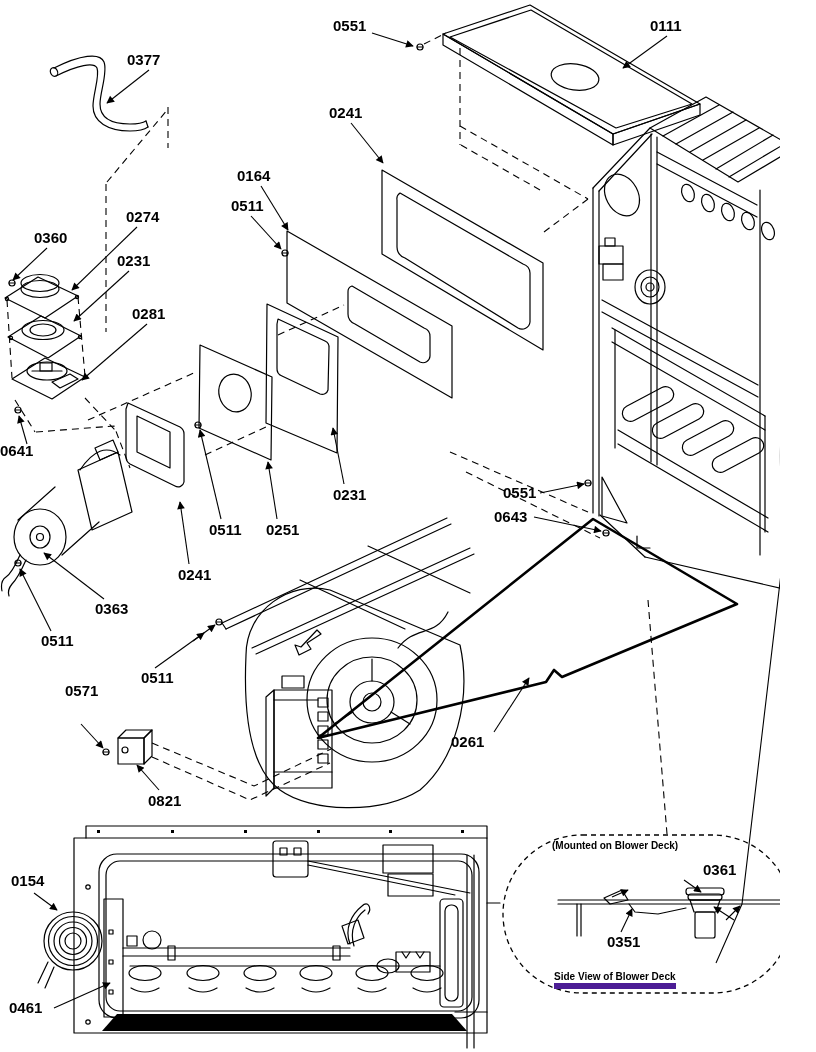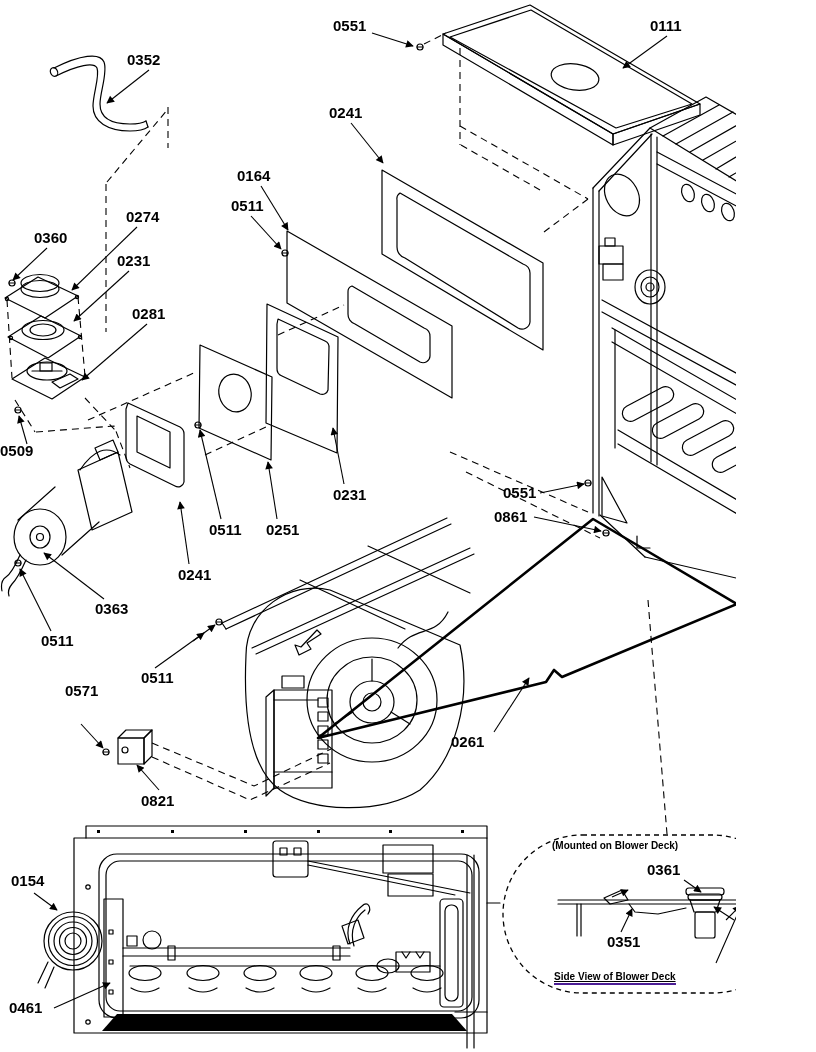--- a/index.html
+++ b/index.html
@@ -1,29 +1,29 @@
 <!DOCTYPE html>
 <html><head>
 <meta charset="utf-8">
 <style>
   html,body{margin:0;padding:0;background:#fff;}
   #page{position:relative;width:736px;height:1052px;background:#fff;overflow:hidden;
-        font-family:"Liberation Sans",sans-serif;}
+        font-family:"Liberation Sans",sans-serif;padding-left:44px;}
   svg{position:absolute;left:0;top:0;}
   svg *{vector-effect:non-scaling-stroke;}
   .ln{stroke:#000;fill:none;stroke-width:1.2;stroke-linecap:round;stroke-linejoin:round;}
   .thick{stroke:#000;fill:none;stroke-width:2.6;stroke-linejoin:round;}
   .dash{stroke:#000;fill:none;stroke-width:1.1;stroke-dasharray:7 5;}
   .dash2{stroke:#000;fill:none;stroke-width:1.3;stroke-dasharray:5 4;}
   .ldr{stroke:#000;fill:none;stroke-width:1.1;}
   .blk{fill:#000;stroke:none;}
   .lbl{position:absolute;font-weight:bold;font-size:15px;line-height:17px;color:#000;
        white-space:nowrap;letter-spacing:0;}
   .cap{position:absolute;font-weight:bold;font-size:10px;color:#000;white-space:nowrap;}
-  .cap.u{border-bottom:2px solid #4c1d95;padding-bottom:1px;text-decoration:underline;}
+  .cap.u{border-bottom:6px solid #4c1d95;padding-bottom:1px;}
 </style>
 </head>
 <body>
 
 <div id="page">
 
 <svg width="816" height="1052" viewBox="0 0 816 1052">
   <defs>
     <marker id="arr" viewBox="0 0 10 10" refX="9" refY="5" markerWidth="9" markerHeight="7" orient="auto">
       <path d="M0,0 L10,5 L0,10 z" fill="#000"></path>
@@ -374,42 +374,42 @@
     <line class="ldr" x1="534" y1="517" x2="601" y2="531" marker-end="url(#arr)"></line>
     <line class="ldr" x1="34" y1="893" x2="57" y2="910" marker-end="url(#arr)"></line>
     <line class="ldr" x1="54" y1="1008" x2="110" y2="983" marker-end="url(#arr)"></line>
     <line class="ldr" x1="684" y1="880" x2="701" y2="892" marker-end="url(#arr)"></line>
     <line class="ldr" x1="621" y1="932" x2="632" y2="909" marker-end="url(#arr)"></line>
   </g>
 </svg>
 
 <div class="lbl" style="left:333px;top:17px">0551</div>
 <div class="lbl" style="left:650px;top:17px">0111</div>
-<div class="lbl" style="left:127px;top:51px">0352</div>
+<div class="lbl" style="left:127px;top:51px">0377</div>
 <div class="lbl" style="left:329px;top:104px">0241</div>
 <div class="lbl" style="left:237px;top:167px">0164</div>
 <div class="lbl" style="left:231px;top:197px">0511</div>
 <div class="lbl" style="left:34px;top:229px">0360</div>
 <div class="lbl" style="left:126px;top:208px">0274</div>
 <div class="lbl" style="left:117px;top:252px">0231</div>
 <div class="lbl" style="left:132px;top:305px">0281</div>
-<div class="lbl" style="left:0px;top:442px">0509</div>
+<div class="lbl" style="left:0px;top:442px">0641</div>
 <div class="lbl" style="left:333px;top:486px">0231</div>
 <div class="lbl" style="left:209px;top:521px">0511</div>
 <div class="lbl" style="left:266px;top:521px">0251</div>
 <div class="lbl" style="left:178px;top:566px">0241</div>
 <div class="lbl" style="left:95px;top:600px">0363</div>
 <div class="lbl" style="left:41px;top:632px">0511</div>
 <div class="lbl" style="left:141px;top:669px">0511</div>
 <div class="lbl" style="left:65px;top:682px">0571</div>
-<div class="lbl" style="left:141px;top:792px">0821</div>
+<div class="lbl" style="left:148px;top:792px">0821</div>
 <div class="lbl" style="left:451px;top:733px">0261</div>
 <div class="lbl" style="left:503px;top:484px">0551</div>
-<div class="lbl" style="left:494px;top:508px">0861</div>
+<div class="lbl" style="left:494px;top:508px">0643</div>
 <div class="lbl" style="left:11px;top:872px">0154</div>
 <div class="lbl" style="left:9px;top:999px">0461</div>
 
 <div class="cap" style="left:552px;top:840px">(Mounted on Blower Deck)</div>
-<div class="lbl" style="left:647px;top:861px">0361</div>
+<div class="lbl" style="left:703px;top:861px">0361</div>
 <div class="lbl" style="left:607px;top:933px">0351</div>
 <div class="cap u" style="left:554px;top:971px">Side View of Blower Deck</div>
 
 </div>
 
 </body></html>

